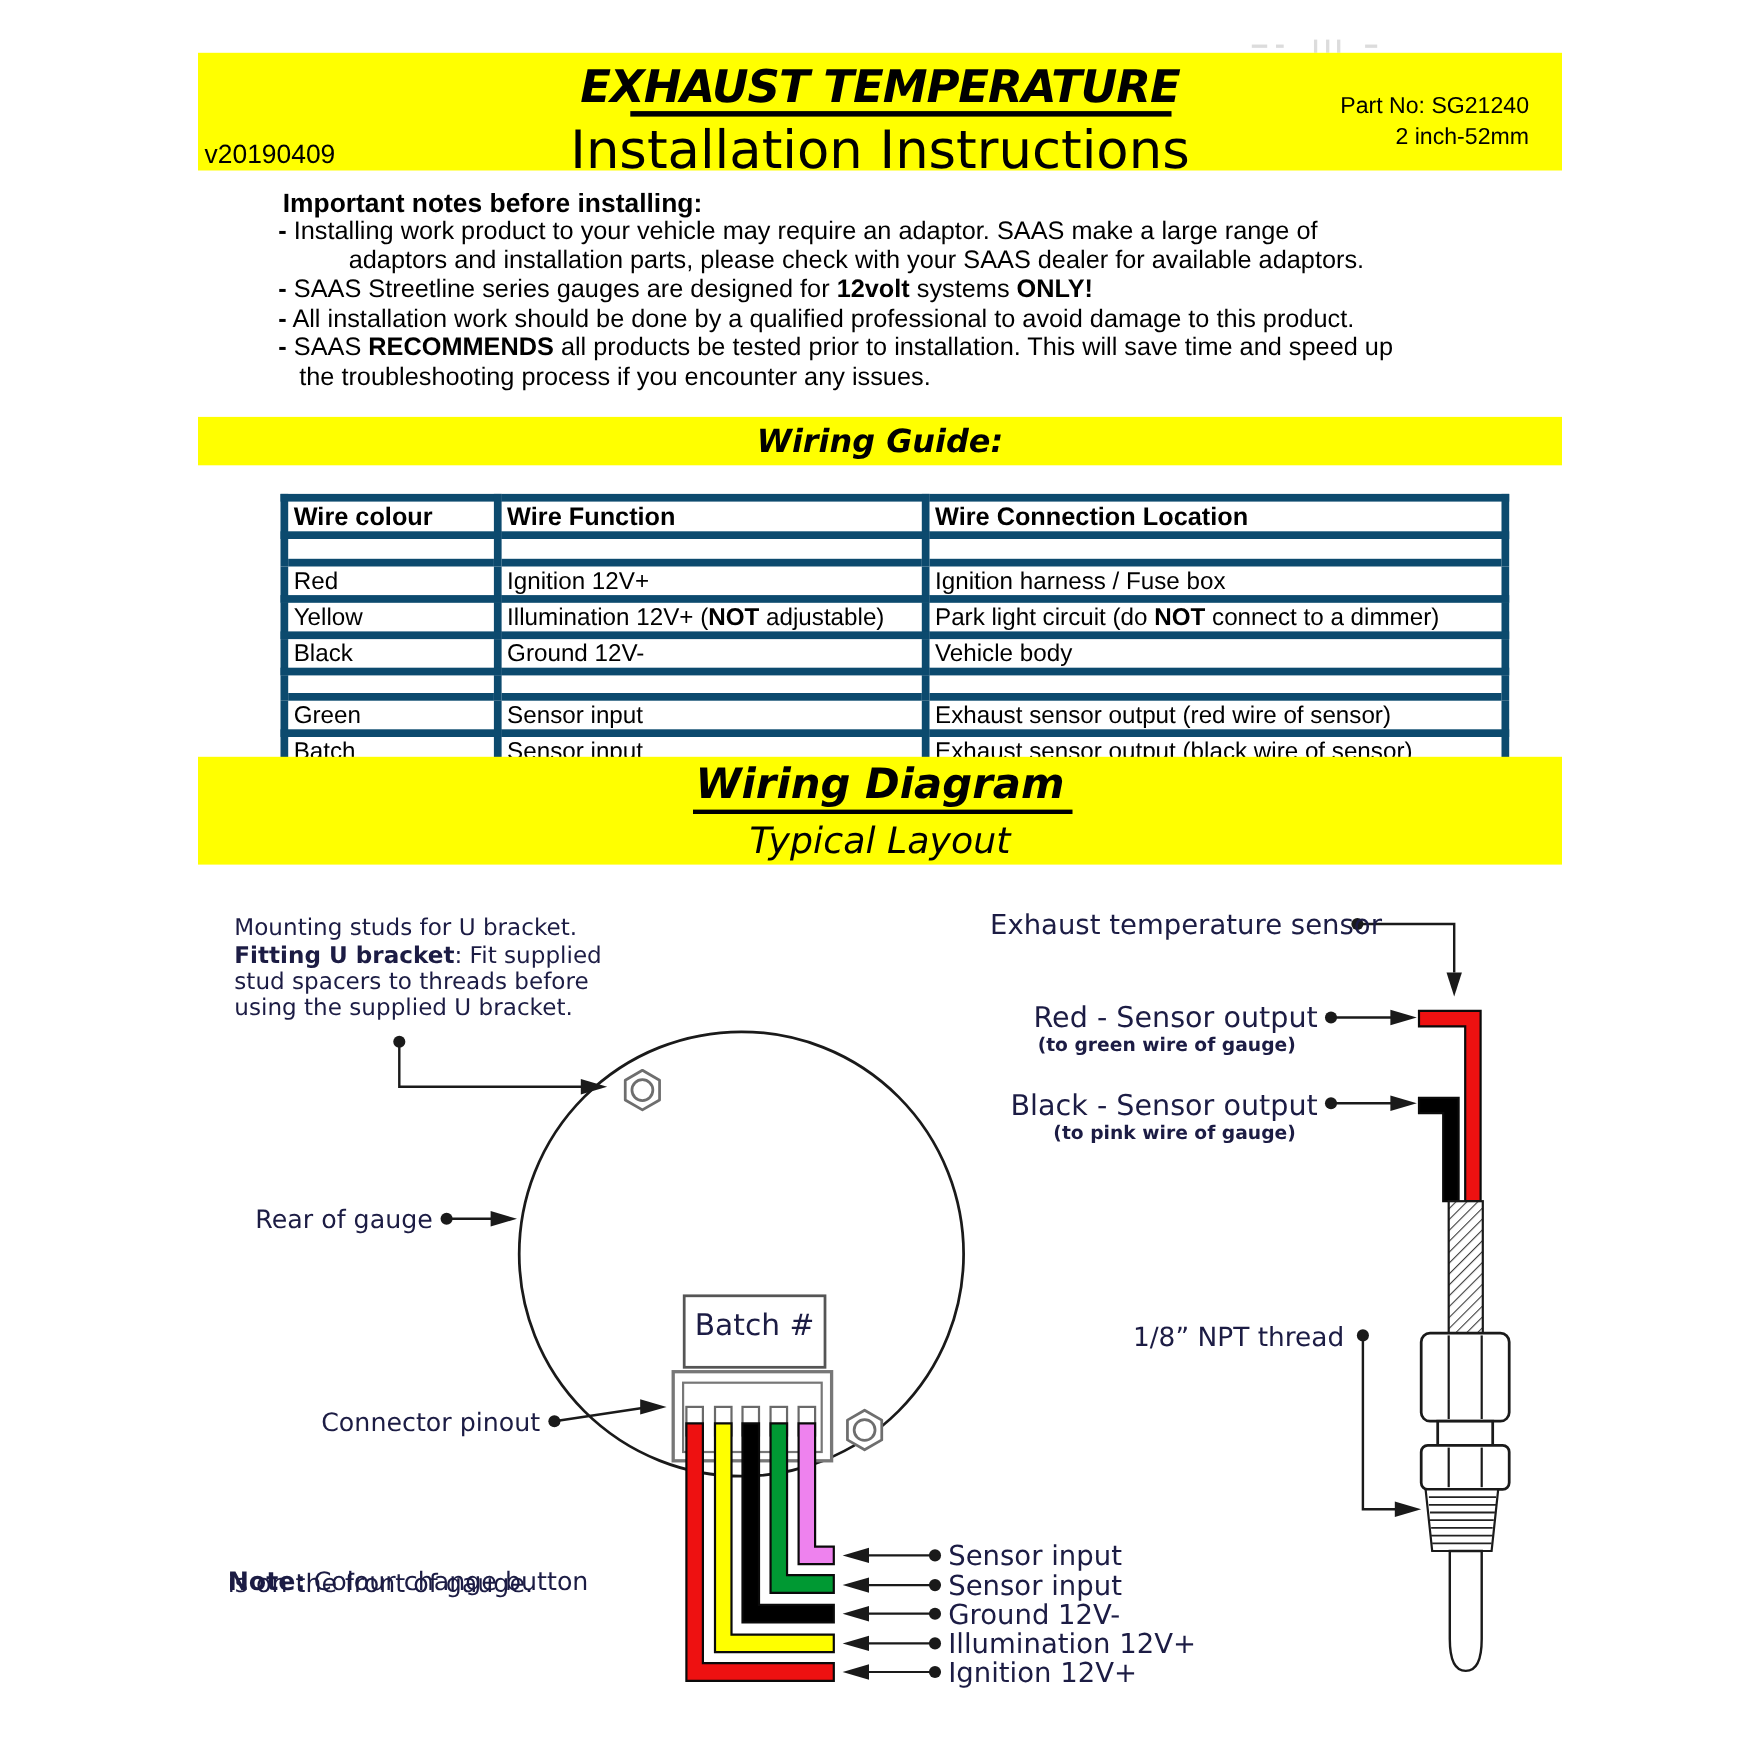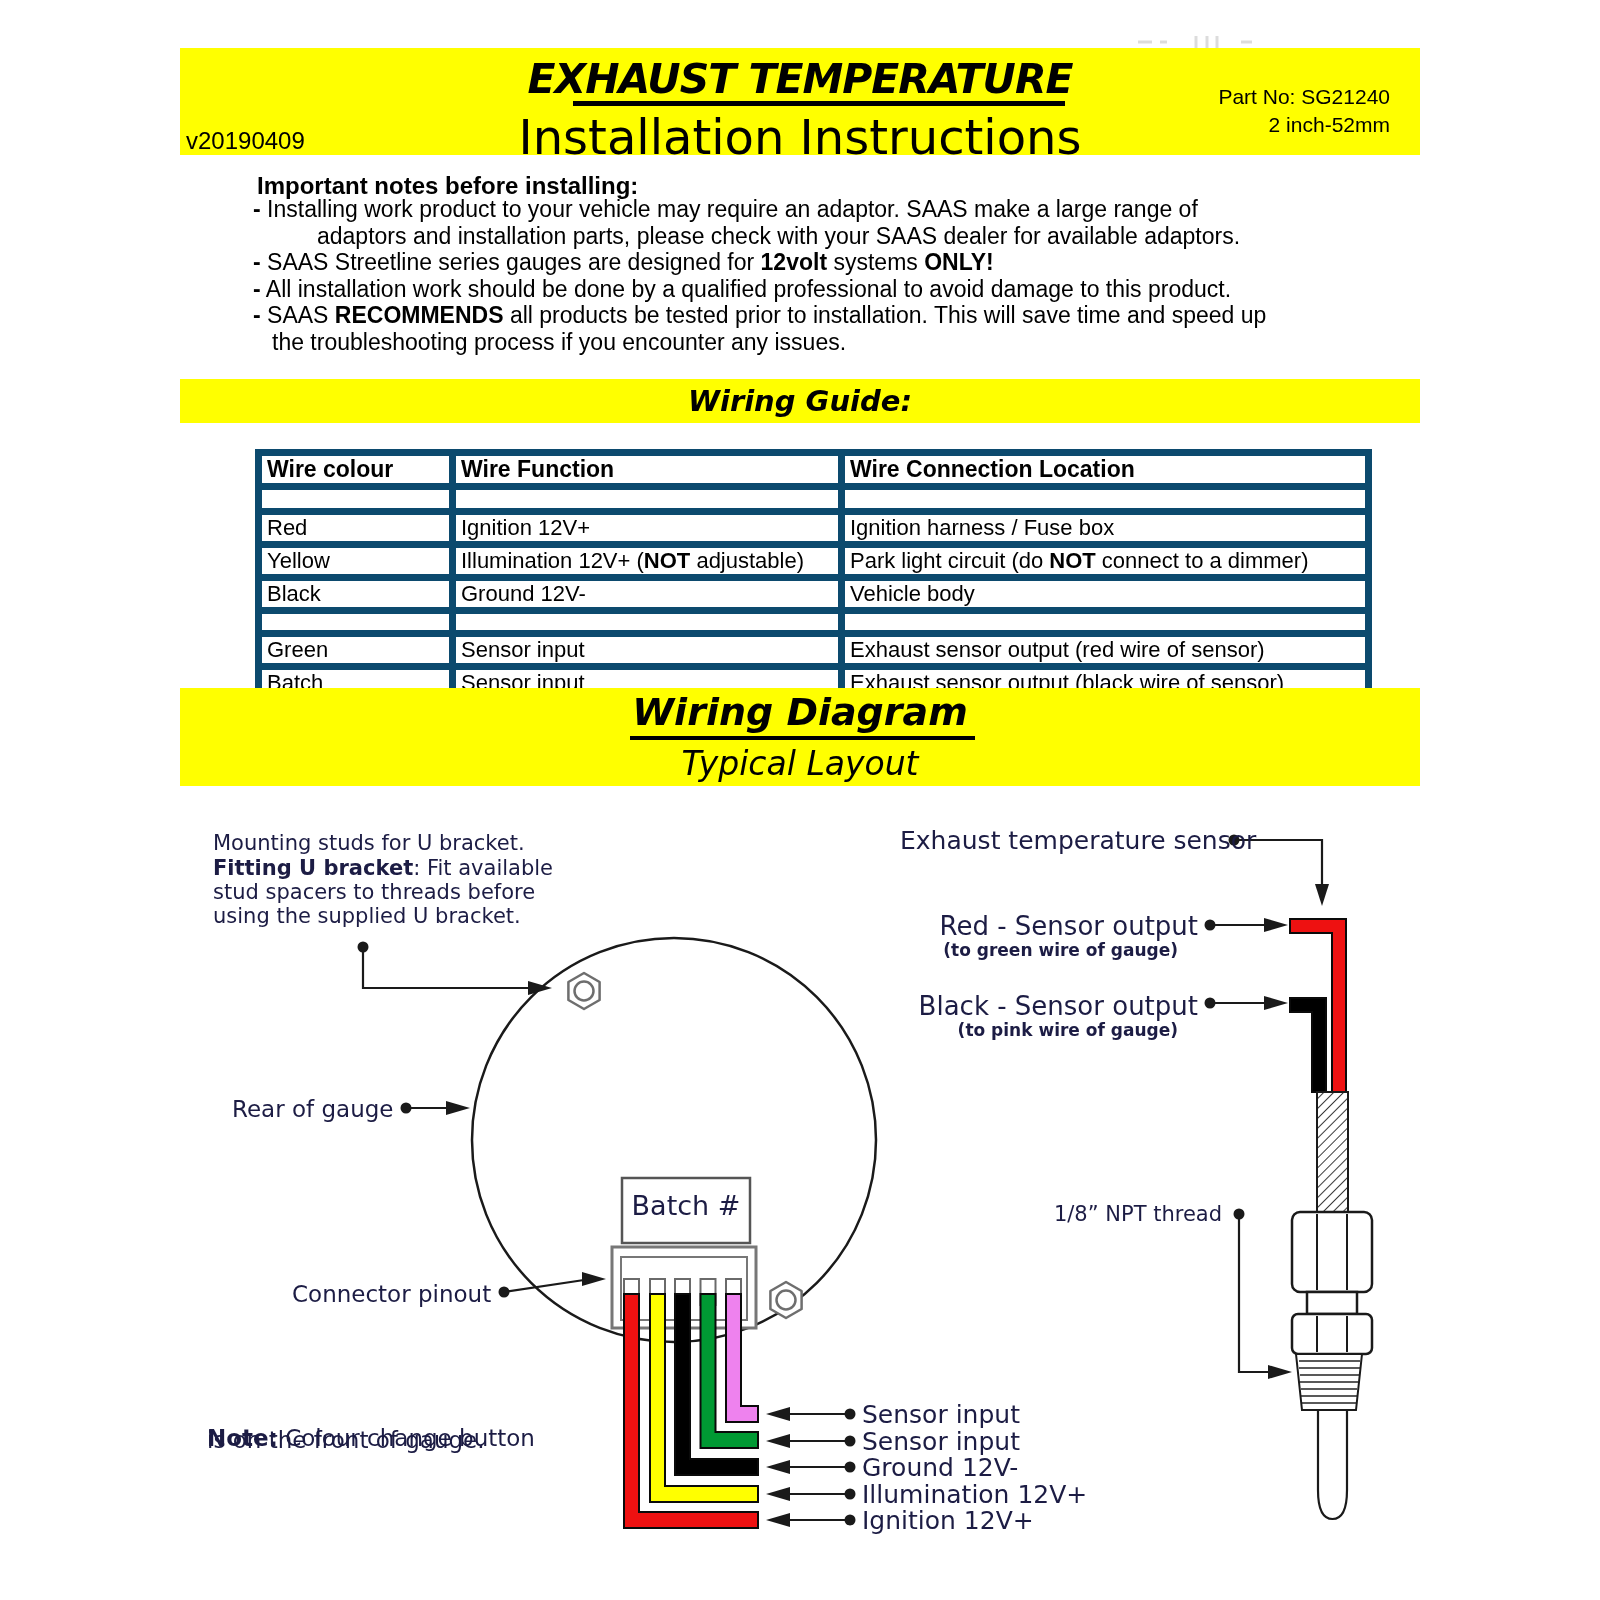--- a/index.html
+++ b/index.html
@@ -263,21 +263,21 @@
     </tr>
   </tbody>
     </table>
 
   <div class="banner abs wd-banner" style="background-color: rgb(255, 255, 0);"></div>
   <div class="abs wd-title">Wiring Diagram</div>
   <div class="abs wd-underline"></div>
   <div class="abs wd-subtitle">Typical Layout</div>
 
   <div class="abs dj ink mount" style="left:213px;top:831px;">Mounting studs for U bracket.</div>
-  <div class="abs dj ink mount" style="left:213px;top:856px;"><span class="b">Fitting U bracket</span><span>: Fit available</span></div>
+  <div class="abs dj ink mount" style="left:213px;top:856px;"><span class="b">Fitting U bracket</span><span>: Fit supplied</span></div>
   <div class="abs dj ink mount" style="left:213px;top:880px;">stud spacers to threads before</div>
   <div class="abs dj ink mount" style="left:213px;top:904px;">using the supplied U bracket.</div>
 
   <div class="abs dj ink lbl23" style="left:232px;top:1096px;">Rear of gauge</div>
   <div class="abs dj ink lbl23" style="left:292px;top:1281px;">Connector pinout</div>
   <div class="abs dj ink" style="left:622px;top:1190px;width:128px;text-align:center;font-size:27px;">Batch #</div>
 
   <div class="abs dj ink lbl23" style="left:207px;top:1401px;margin-top:24px;"><span class="b">Note:</span><span> Colour change button</span></div>
   <div class="abs dj ink lbl23" style="left:207px;top:1427px;">is on the front of gauge.</div>
 
@@ -285,15 +285,15 @@
   <div class="abs dj ink wirelbl" style="left:862px;top:1427px;">Sensor input</div>
   <div class="abs dj ink wirelbl" style="left:862px;top:1453px;">Ground 12V-</div>
   <div class="abs dj ink wirelbl" style="left:862px;top:1480px;">Illumination 12V+</div>
   <div class="abs dj ink wirelbl" style="left:862px;top:1506px;">Ignition 12V+</div>
 
   <div class="abs dj ink senlbl right" style="left:900px;top:826px;width:323px;font-size:25px;">Exhaust temperature sensor</div>
   <div class="abs dj ink senlbl right" style="left:900px;top:911px;width:298px;">Red - Sensor output</div>
   <div class="abs dj ink sensub right" style="left:900px;top:940px;width:278px;">(to green wire of gauge)</div>
   <div class="abs dj ink senlbl right" style="left:900px;top:991px;width:298px;">Black - Sensor output</div>
   <div class="abs dj ink sensub right" style="left:900px;top:1020px;width:278px;">(to pink wire of gauge)</div>
-  <div class="abs dj ink right" style="left:1000px;top:1202px;width:222px;font-size:21px;">1/8” NPT thread</div>
+  <div class="abs dj ink right" style="left:1000px;top:1202px;width:222px;font-size:24px;">1/8” NPT thread</div>
 
 </div>
 
 </body></html>

